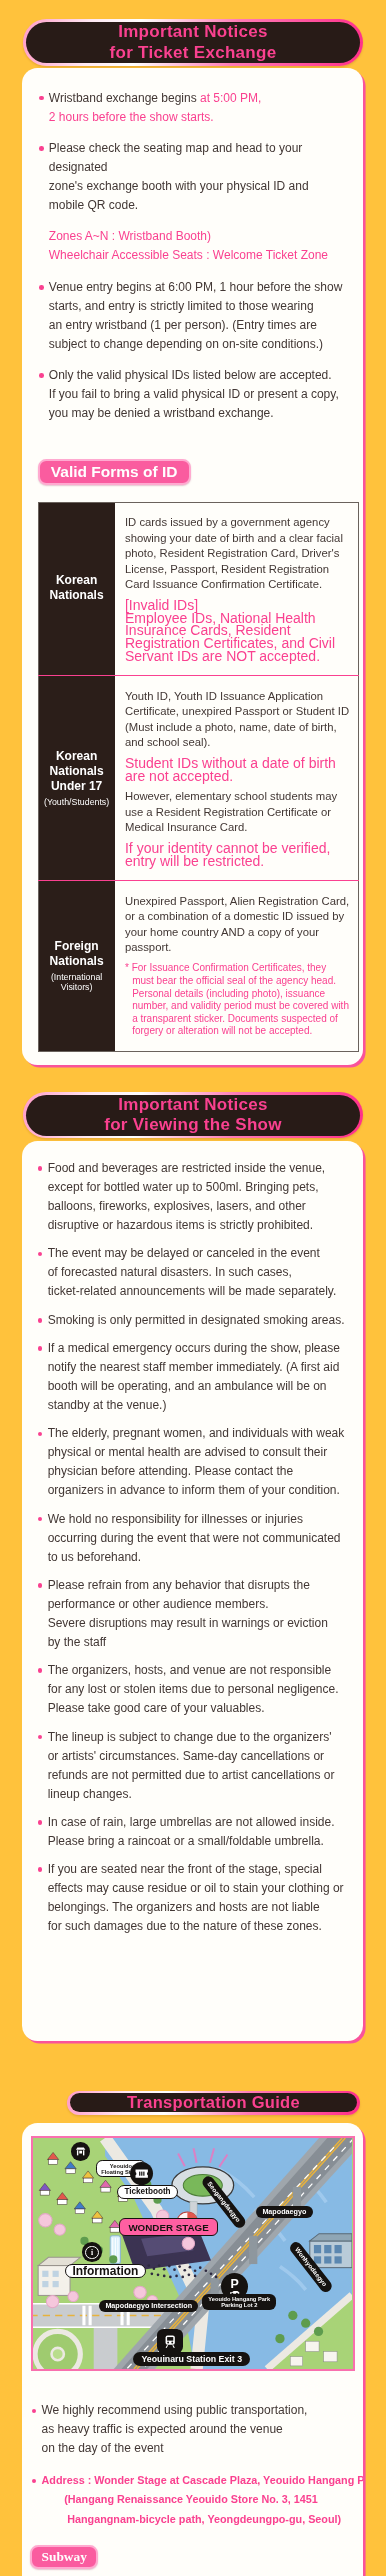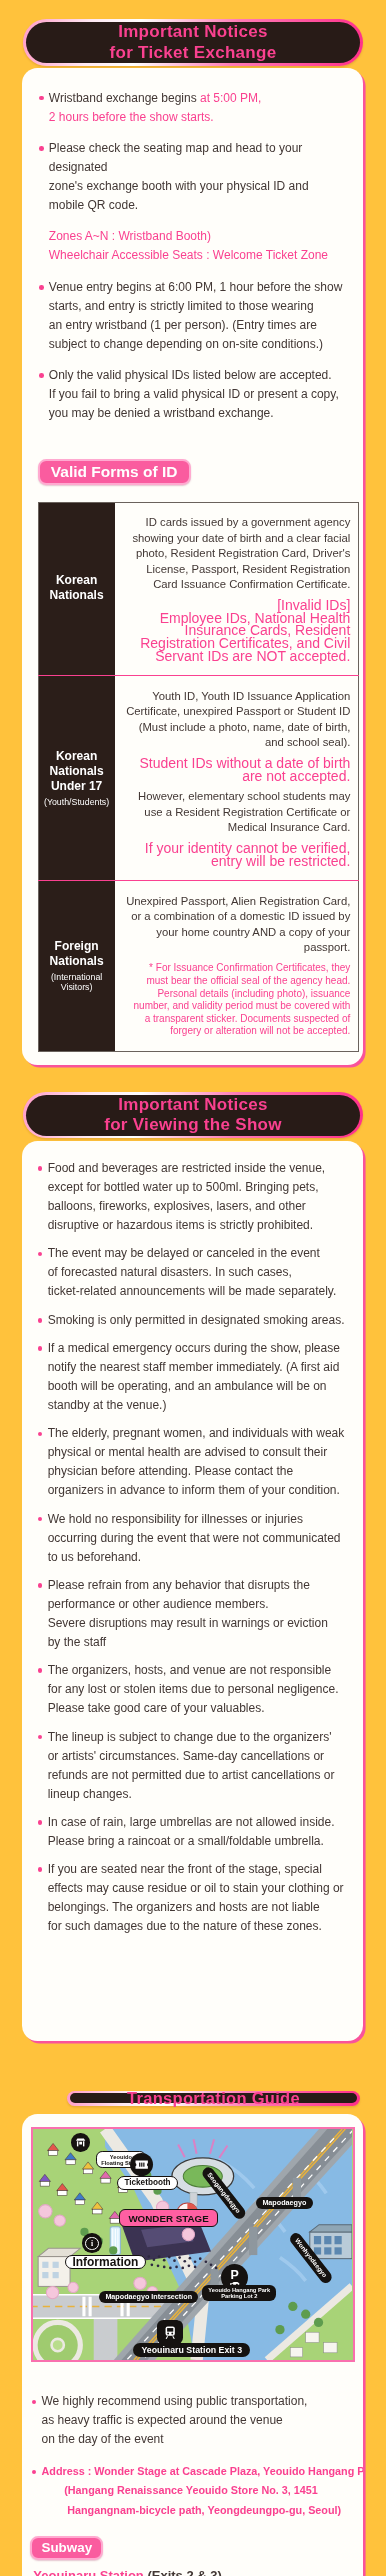--- a/index.html
+++ b/index.html
@@ -2,49 +2,49 @@
 <html style="font-size:8.2px"><head>
 <meta charset="utf-8">
 <style>
   html,body{margin:0;padding:0;}
   body{font-family:"Liberation Sans", sans-serif;}
   .page{width:386px;height:3089px;overflow:hidden;background:#FFC23C;position:relative;}
   
   .pillwrap{border-radius:515px;padding:2.6px;background:linear-gradient(100deg,#FF9CC8 0%,#FFE9F3 20%,#FFFFFF 34%,#FF7BB6 62%,#FF2E89 100%);box-sizing:border-box;box-shadow:0 1.5px 2.1px rgba(120,60,20,.18);}
   .p1{margin:19px 23px 0;height:47px;}
   .p2{margin:27px 23px 0;height:46px;}
-  .p3{margin:50px 26px 0 67px;height:15px;}
+  .p3{margin:50px 26px 0 67px;height:24px;}
   .pillin{background:#281B17;border-radius:515px;height:100%;display:flex;flex-direction:column;align-items:center;justify-content:center;box-sizing:border-box;}
   .ptitle{color:#FA4190;font-weight:bold;text-align:center;font-size:17px;line-height:20.6px;letter-spacing:0.3px;}
   .p3 .ptitle{font-size:16.5px;}
   
   .card{background:#FFFEFA;border-radius:15.5px;box-shadow:2.6px 2.6px 0 #F9539B;margin:0 23px 0 22px;box-sizing:border-box;overflow:hidden;}
   .card1{padding:20.6px 7.2px 0 15.5px;height:997px;margin-top:2.1px;}
   .card2{padding:18.5px 5.2px 0 14.4px;height:900px;margin-top:2.6px;}
   .card3{padding:13px 6.2px 0 8.2px;height:697px;margin-top:8.8px;}
   
   .blist{list-style:none;margin:0;padding:0;}
   .blist li{position:relative;padding-left:11.3px;font-size:12px;line-height:19px;color:#423734;margin-bottom:12.4px;}
   .card2 .blist li{margin-bottom:9.3px;}
   .blist li::before{content:"";position:absolute;left:1.5px;top:7.2px;width:4.6px;height:4.6px;border-radius:50%;background:#FA4190;}
   .blist li.nodot::before{display:none;}
   .seg-p{color:#FA4190;}
   .seg-d{color:#423734;}
   
   .badge{display:inline-block;background:#FA5C9F;border:2.1px solid #FFAAD0;border-radius:8.2px;color:#fff;font-weight:bold;font-size:15.5px;line-height:17.5px;padding:2.6px 11.3px;box-shadow:0 1px 1.5px rgba(150,30,80,.25);}
   .badge-id{margin:23px 0 8.2px 0;}
-  .badge-sub{font-size:13.4px;line-height:15.5px;padding:2.1px 9.3px;margin:15.5px 0 6.2px 0;}
+  .badge-sub{font-size:13.4px;line-height:15.5px;padding:2.1px 9.3px;margin:15.5px 0 6.2px 0;font-family:Liberation Serif, serif;}
   .badge-bus{font-size:13.4px;line-height:15.5px;padding:2.1px 8.2px;letter-spacing:3.1px;margin:14.4px 0 0 0;}
   
   .idtable{border-collapse:collapse;margin-top:8.2px;width:321px;border:1px solid #6A625C;}
   .idtable tr.r2,.idtable tr.r3{border-top:1.5px solid #FA4190;}
   .idtable tr.r1{height:161px;} .idtable tr.r2{height:181px;} .idtable tr.r3{height:149px;}
   .idtable th{width:72px;background:#2B1E19;color:#fff;font-size:12px;line-height:15px;font-weight:bold;text-align:center;vertical-align:middle;padding:4.1px 2.1px;}
   .th-sub{display:block;font-size:8.8px;line-height:10.8px;font-weight:normal;margin-top:2.6px;}
-  .idtable td{vertical-align:top;padding:12.4px 7.2px 6.2px 10.3px;text-align:right;}
+  .idtable td{vertical-align:top;padding:12.4px 7.2px 6.2px 10.3px;}
   .tp{margin-bottom:6.7px;}
   .tp-d{color:#423734;font-size:11.3px;line-height:15.5px;}
   .tp-p{color:#FA4190;font-size:14px;line-height:12.6px;}
   .tp-ps{color:#FA4190;font-size:10px;line-height:12.6px;padding-left:7.2px;text-indent:-7.2px;}
   .note1{margin-top:18.5px;color:#FA4190;font-weight:bold;font-size:13.4px;line-height:19px;padding-left:9.3px;text-indent:-9.3px;}
   
   .map{position:relative;width:324px;height:235px;border:2.1px solid #F970AE;box-sizing:border-box;margin-left:1px;background:#A8D377;}
   .map svg.base{position:absolute;left:0;top:0;}
   .mlabel{position:absolute;background:#151210;color:#fff;font-weight:bold;border-radius:515px;padding:1.5px 6.2px;font-size:7.2px;line-height:8.8px;white-space:nowrap;z-index:3;}
   .mlabel.white{background:#fff;color:#151210;border:1px solid #151210;}

